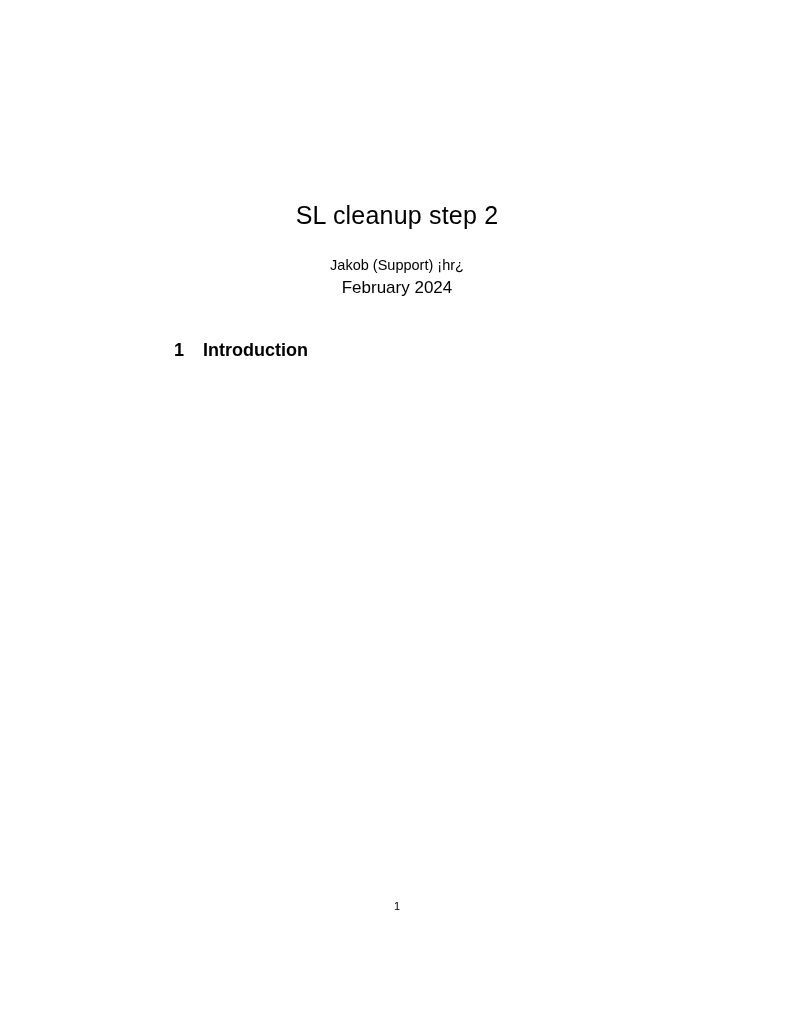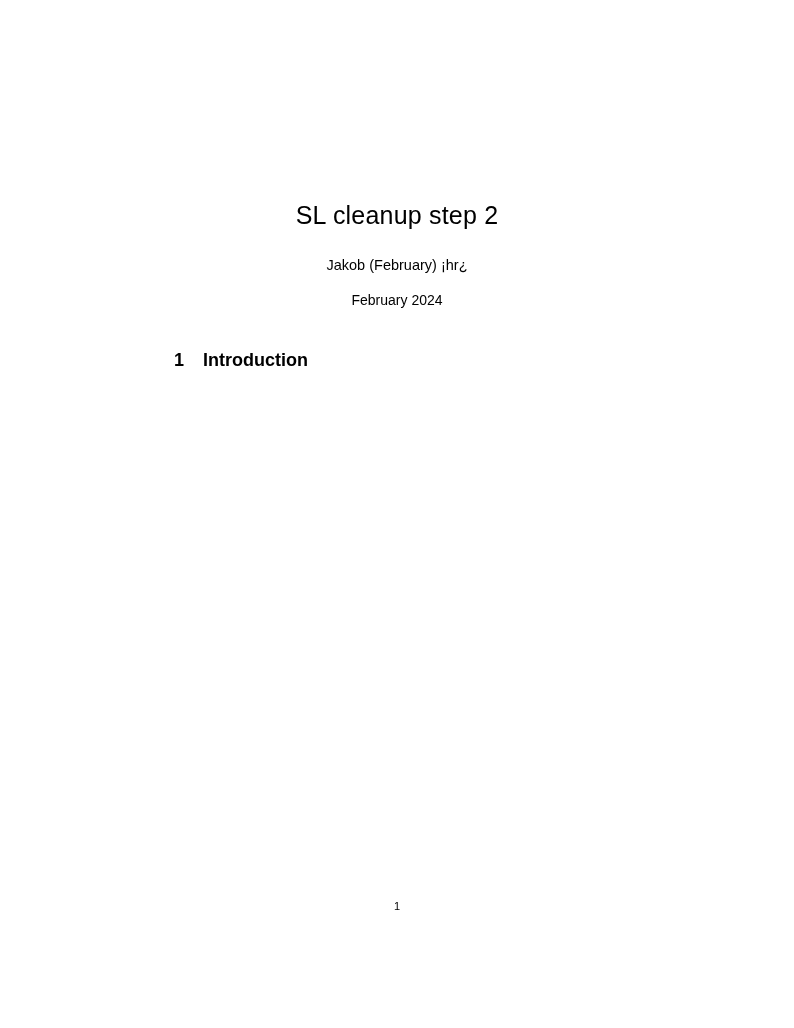--- a/index.html
+++ b/index.html
@@ -34,22 +34,22 @@
     letter-spacing: 0.2px;
     line-height: 1.2;
     margin: 0;
   }
   .doc-author {
     font-size: 14.5px;
     margin-top: 27px;
     line-height: 1.2;
   }
   .doc-date {
-    font-size: 14px;
-    margin-top: 18px;
+    font-size: 17px;
+    margin-top: 4px;
     line-height: 1.2;
   }
   .section-heading {
     margin-top: 41px;
     font-size: 18px;
     font-weight: bold;
     text-align: left;
     padding-left: 78px;
     display: flex;
     align-items: baseline;
@@ -71,21 +71,21 @@
   }
 </style>
 </head>
 <body>
 
 <div class="page">
   <div class="doc-body">
 
     <div class="title-block">
       <h1 class="doc-title">SL cleanup step 2</h1>
-      <div class="doc-author">Jakob (February) ¡hr¿</div>
+      <div class="doc-author">Jakob (Support) ¡hr¿</div>
       <div class="doc-date">February 2024</div>
     </div>
 
     <div class="section-heading">
       <span class="section-number">1</span>
       <span class="section-title">Introduction</span>
     </div>
 
     <div class="section-body"></div>
 

